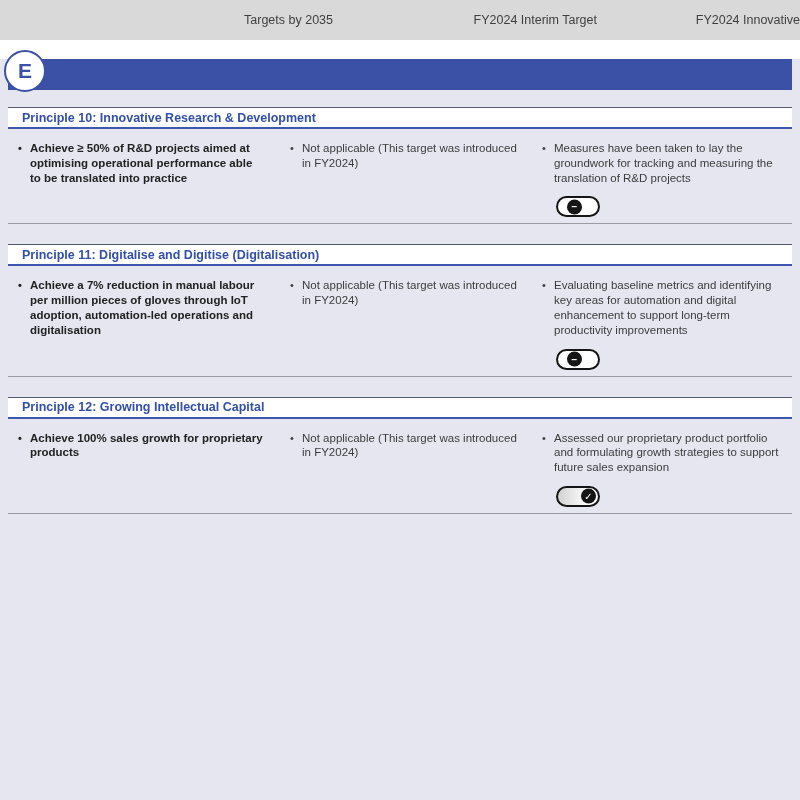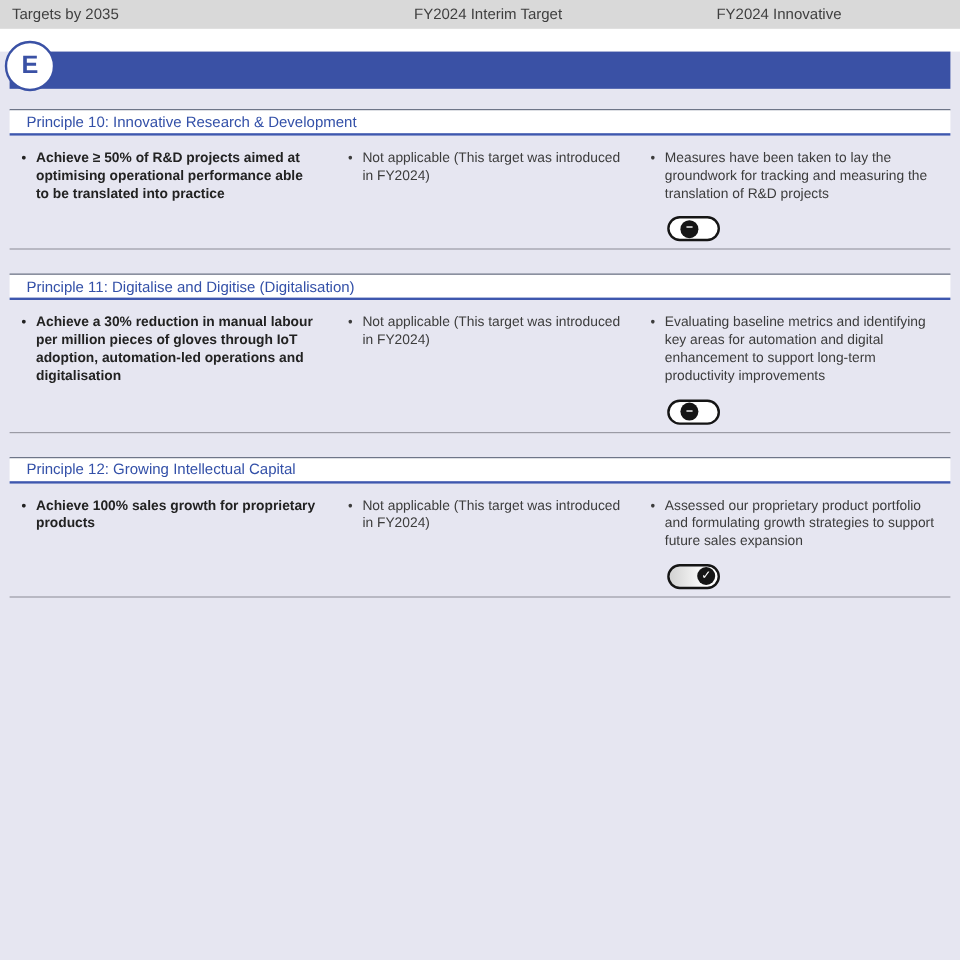--- a/index.html
+++ b/index.html
@@ -6,26 +6,27 @@
   html, body { margin: 0; padding: 0; }
   body {
     width: 800px; height: 800px;
     background: #ffffff;
     font-family: "Liberation Sans", "DejaVu Sans", sans-serif;
     overflow: hidden;
   }
 
   
   .header-bar {
-    height: 24px;
+    height: 40px;
     background: #d9d9d9;
     display: flex;
     align-items: center;
     font-size: 12.5px;
     color: #3f3f3f;
+    text-align: right;
   }
   .hcol-1 { width: 333px; padding-left: 10px; }
   .hcol-2 { width: 252px; margin-left: 12px; }
   .hcol-3 { flex: 1; }
 
   
   .content-area {
     margin-top: 13px;
     height: 763px;
     background: #e6e6f1;
@@ -65,21 +66,21 @@
     border-top: 1.5px solid #515a6e;
     border-bottom: 1.5px solid #9b9ba5;
   }
   .principle-card + .principle-card { margin-top: 20px; }
 
   .principle-header {
     background: #ffffff;
     border-bottom: 2px solid #3e57ae;
     padding: 2.5px 0 2.5px 14px;
     font-size: 12.5px;
-    font-weight: normal;
+    font-weight: bold;
     color: #3350a8;
   }
 
   .principle-body {
     display: grid;
     grid-template-columns: 272px 252px 1fr;
     padding: 12px 2px 4px 10px;
     font-size: 11.5px;
     line-height: 14.8px;
     color: #3c3c3c;
@@ -156,21 +157,21 @@
       </div>
     </div>
   </section>
 
   <section class="principle-card">
     <div class="principle-header">Principle 11: Digitalise and Digitise (Digitalisation)</div>
     <div class="principle-body">
       <div class="col col-target">
         <div class="bullet-item">
           <span class="bullet">•</span>
-          <span>Achieve a 30% reduction in manual labour per million pieces of gloves through IoT adoption, automation-led operations and digitalisation</span>
+          <span>Achieve a 7% reduction in manual labour per million pieces of gloves through IoT adoption, automation-led operations and digitalisation</span>
         </div>
       </div>
       <div class="col col-interim">
         <div class="bullet-item">
           <span class="bullet">•</span>
           <span>Not applicable (This target was introduced in FY2024)</span>
         </div>
       </div>
       <div class="col col-perf">
         <div class="bullet-item">

